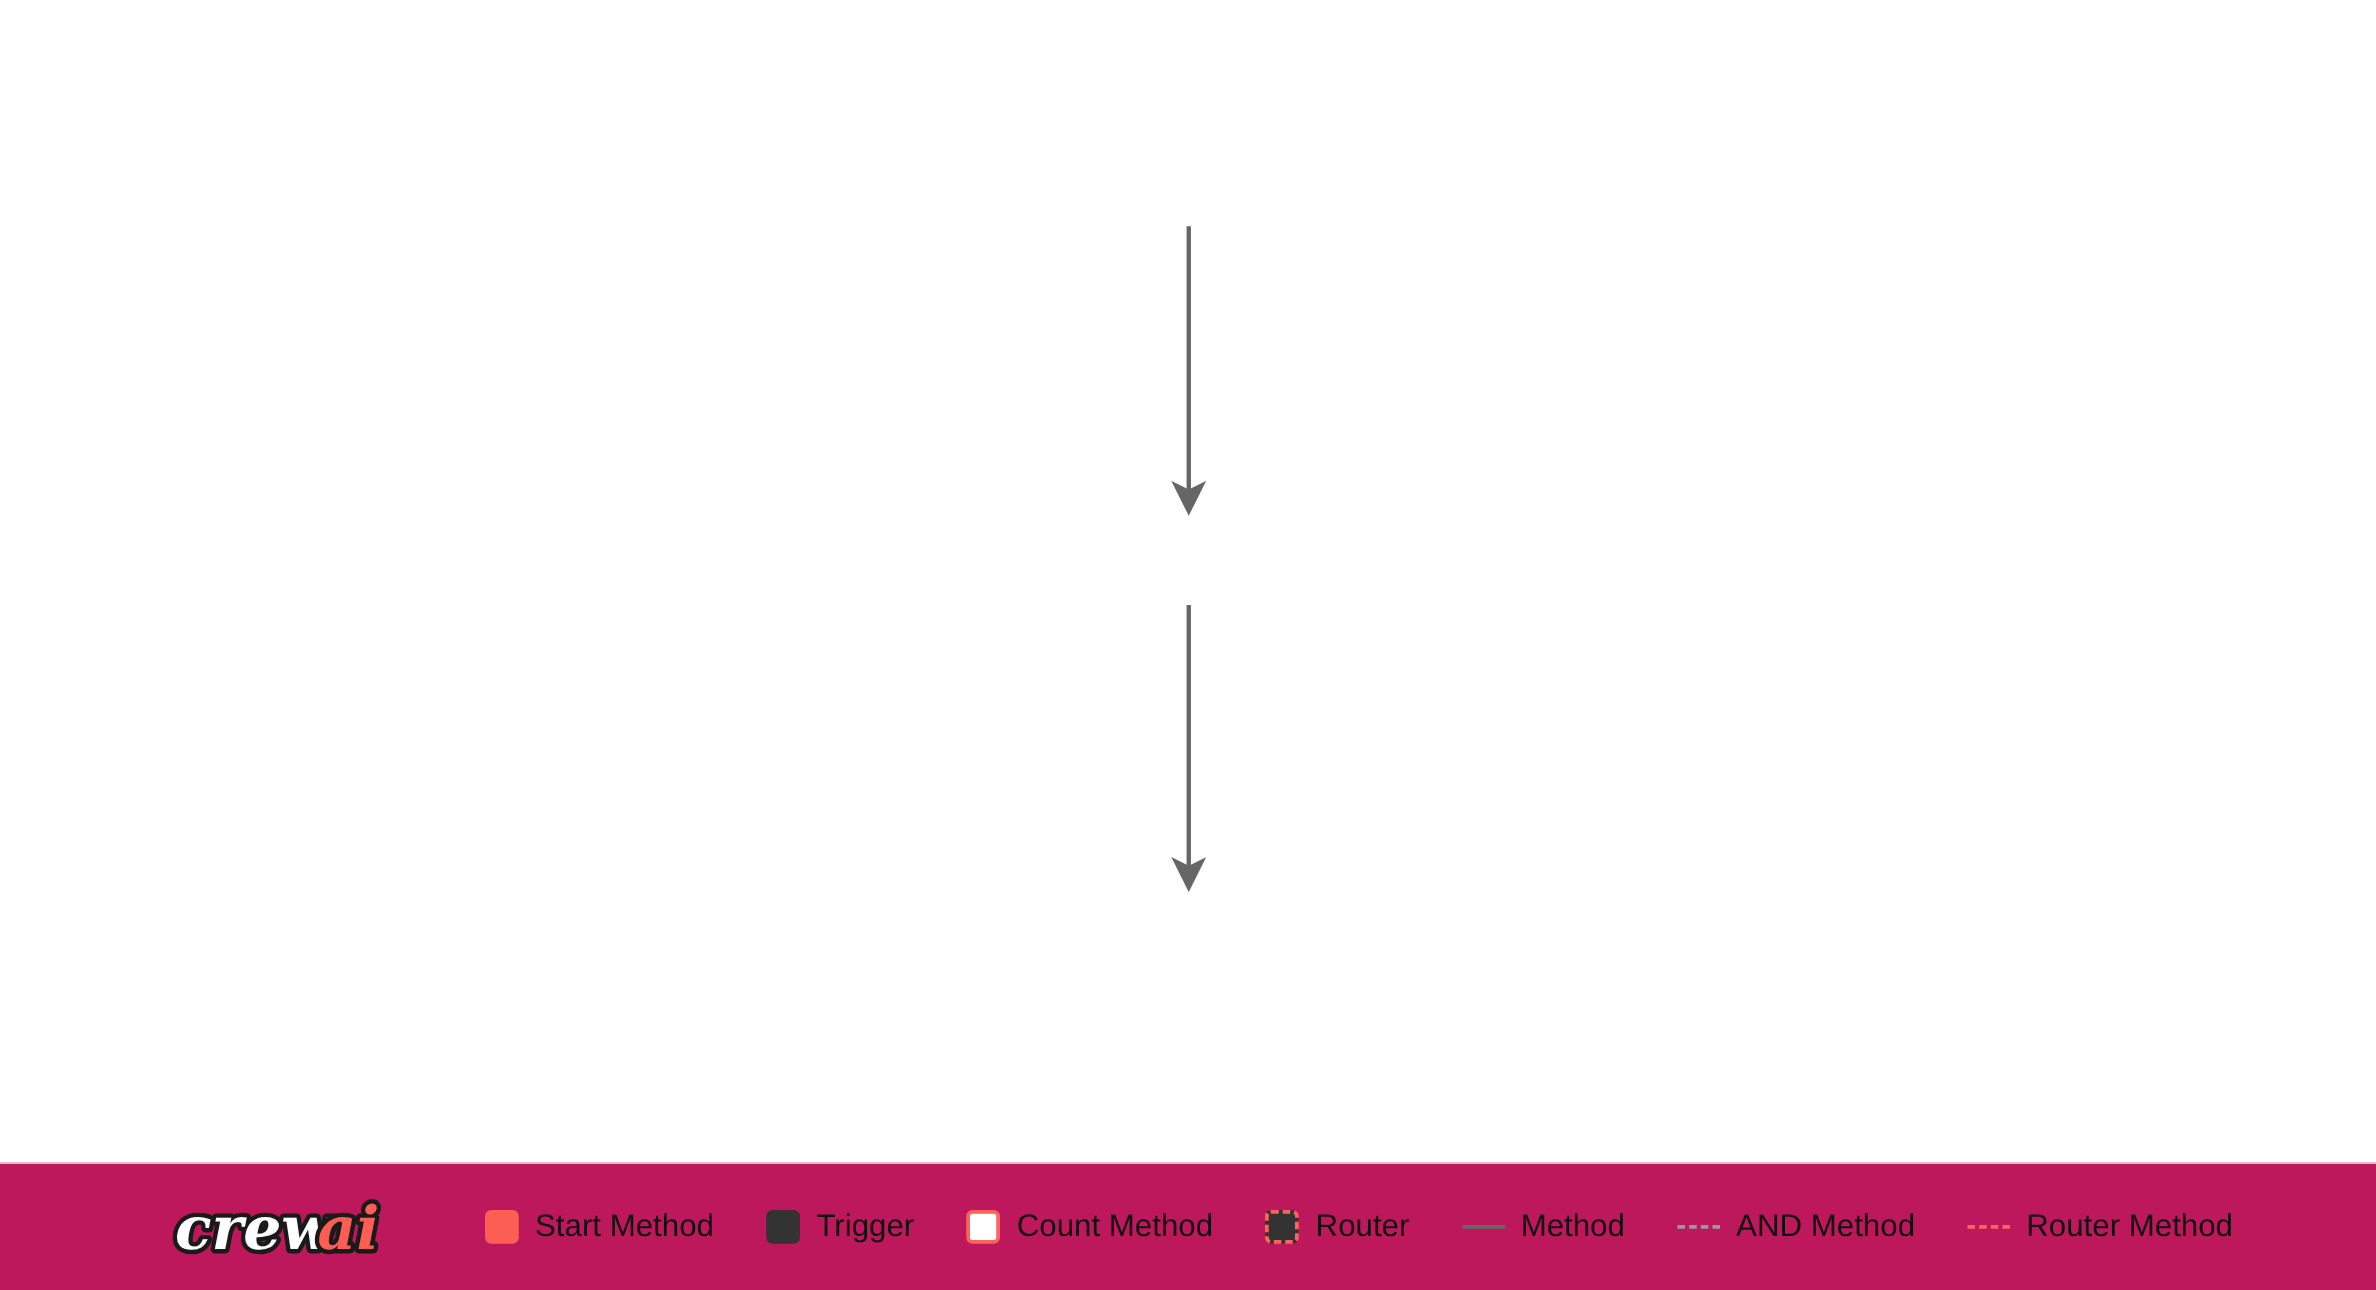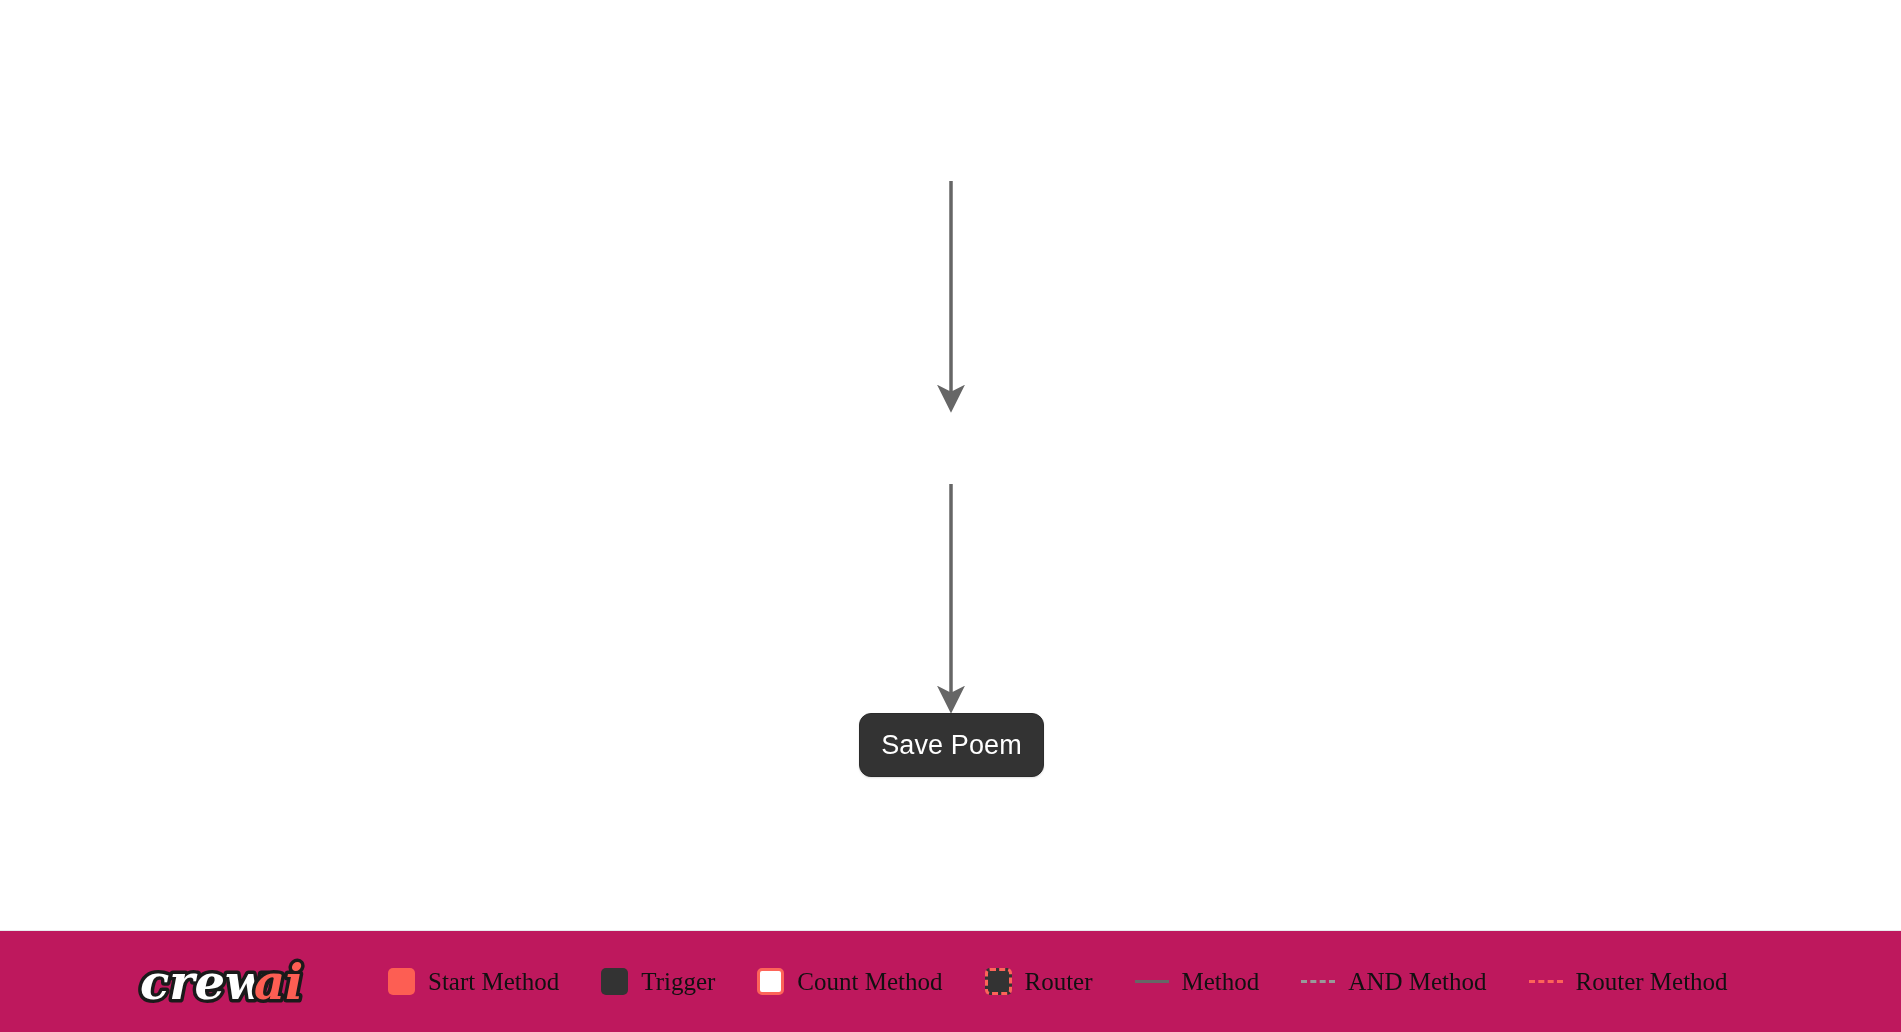--- a/index.html
+++ b/index.html
@@ -83,21 +83,20 @@
   }
   #crewai-logo {
     width: 200px;
     height: 66px;
     margin-right: 52px;
     flex: none;
   }
   .legend-items {
     display: flex;
     align-items: flex-start;
-    font-family: Liberation Serif, serif;
   }
   .legend-item {
     display: flex;
     align-items: center;
     margin-right: 42px;
     white-space: nowrap;
   }
   .legend-item:last-child { margin-right: 0; }
   .legend-label {
     font-size: 25px;
@@ -134,23 +133,20 @@
       <marker id="arrow-gray" viewBox="0 0 12 12" refX="10" refY="6" markerWidth="8" markerHeight="8" orient="auto-start-reverse">
         <path d="M 0 0 L 12 6 L 0 12 L 3 6 z" fill="#666666"></path>
       </marker>
     </defs>
     <line x1="951" y1="181" x2="951" y2="408" stroke="#666666" stroke-width="3.5" marker-end="url(#arrow-gray)"></line>
     <line x1="951" y1="484" x2="951" y2="709" stroke="#666666" stroke-width="3.5" marker-end="url(#arrow-gray)"></line>
   </svg>
 
 
 
-  <div id="node-save-poem" class="node node-method">
-    <span>Save Poem</span>
-  </div>
 
 </div>
 
 <div id="legend-bar">
 
   <svg id="crewai-logo" viewBox="0 0 200 66">
     <text x="4" y="50" font-family="DejaVu Serif, serif" font-size="48" font-weight="bold" font-style="italic" fill="#ffffff" stroke="#1a1a1a" stroke-width="7" stroke-linejoin="round" paint-order="stroke">crew</text>
     <text x="118" y="50" font-family="DejaVu Serif, serif" font-size="48" font-weight="bold" font-style="italic" fill="#fd5e53" stroke="#1a1a1a" stroke-width="7" stroke-linejoin="round" paint-order="stroke">ai</text>
   </svg>
 

